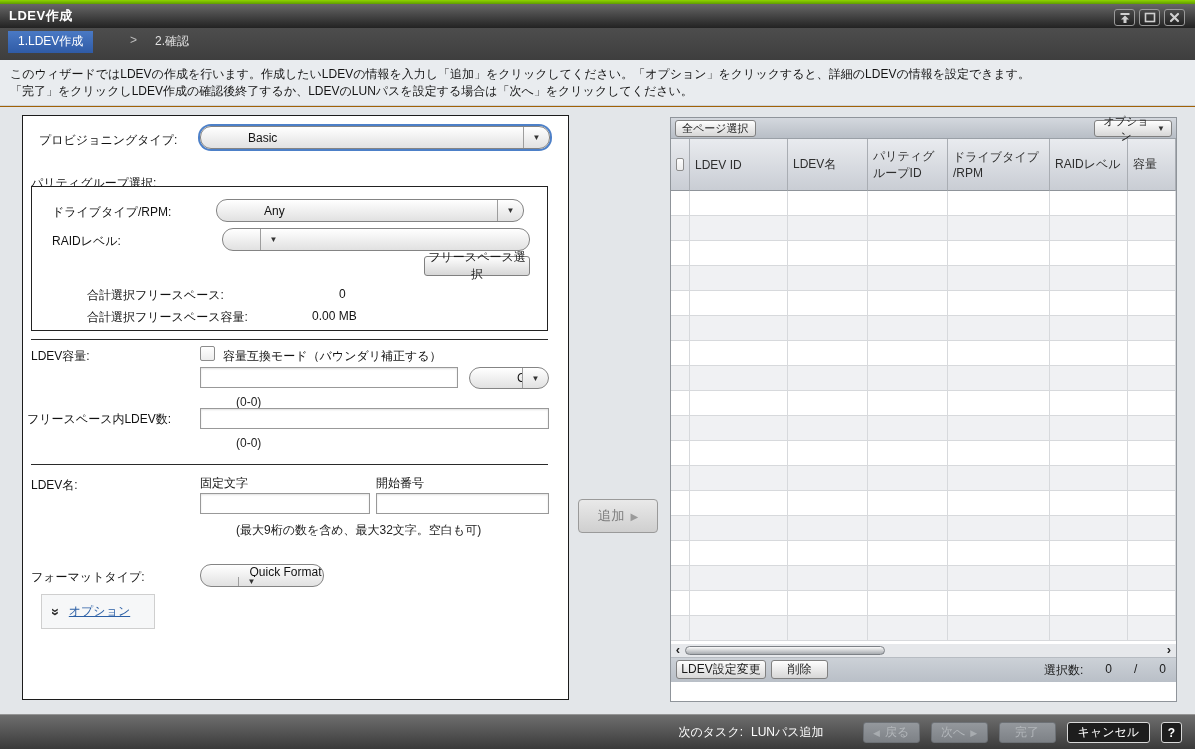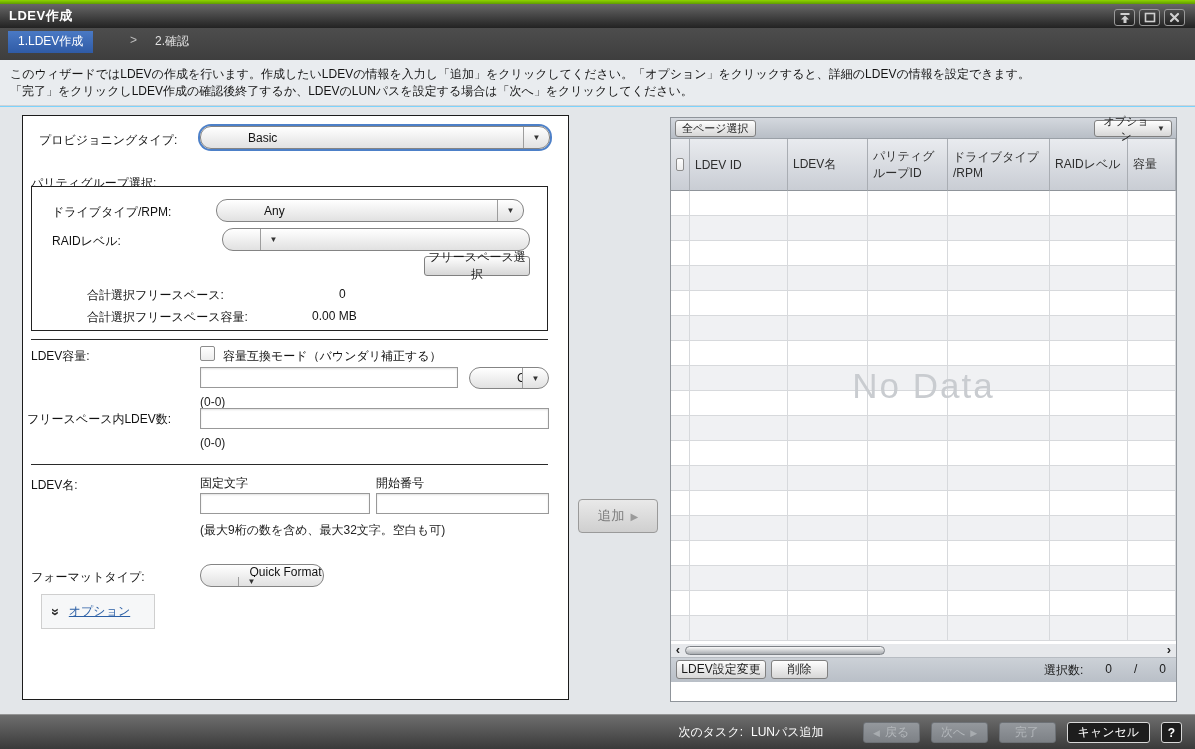--- a/index.html
+++ b/index.html
@@ -1,21 +1,21 @@
 <!DOCTYPE html>
 <html><head>
 <meta charset="utf-8">
 <style>
   * { margin:0; padding:0; box-sizing:border-box; }
   html,body { width:1195px; height:749px; }
   body {
     font-family:"Liberation Sans","DejaVu Sans",sans-serif;
     font-size:12px; color:#1a1a1a; background:#e3e6e9; overflow:hidden;
   }
-  #window { position:relative; width:1195px; height:749px; background:#7dd3fc; }
+  #window { position:relative; width:1195px; height:749px; background:#a16207; }
 
   
   .green-strip { position:absolute; left:0; top:0; width:100%; height:4px;
     background:linear-gradient(#8fd400,#5f9c00); }
   .titlebar { position:absolute; left:0; top:4px; width:100%; height:24px;
     background:linear-gradient(#676767,#222); display:flex; align-items:center; }
   .title-text { color:#fff; font-weight:bold; font-size:13px; padding-left:9px; letter-spacing:.5px; }
   .win-controls { position:absolute; right:10px; top:5px; display:flex; gap:4px; }
   .win-btn { width:21px; height:17px; border:1px solid #9a9a9a; border-radius:3px;
     background:linear-gradient(#4a4a4a,#222); display:flex; align-items:center; justify-content:center; cursor:pointer; }
@@ -33,21 +33,21 @@
   .instructions { position:absolute; left:0; top:60px; width:100%; height:46px;
     background:#e9ecef; border-bottom:1px solid #cfd3d7; padding:6px 10px; line-height:17px; color:#141414; }
 
   
   .content { position:absolute; left:0; top:107px; width:100%; height:607px; background:#e3e6e9; }
 
   
   .form-panel { position:absolute; left:22px; top:8px; width:547px; height:585px;
     background:#fff; border:1px solid #1c1c1c; }
   .flabel { position:absolute; color:#111; white-space:nowrap; }
-  .hint { position:absolute; color:#222; }
+  .hint { position:absolute; color:#222;margin-left:36px; }
 
   .dropdown { position:absolute; height:23px; border:1px solid #848484; border-radius:11px;
     background:linear-gradient(#ffffff,#e1e1e1); display:flex; align-items:center; cursor:pointer;padding-left:37px; }
   .dropdown .dd-text { flex:1; padding-left:10px; color:#111; overflow:hidden; white-space:nowrap; }
   .dropdown .dd-arrow { width:26px; border-left:1px solid #9d9d9d; align-self:stretch;
     display:flex; align-items:center; justify-content:center; color:#333; font-size:8px; }
   .dropdown.focused { box-shadow:0 0 0 2px #4d80c8; }
 
   .groupbox { position:absolute; left:8px; top:70px; width:517px; height:145px;
     border:1px solid #222; background:#fff; }
@@ -417,21 +417,20 @@
           </div>
           <div class="trow alt">
             <div class="tcell col-check"></div>
             <div class="tcell col-0"></div>
             <div class="tcell col-1"></div>
             <div class="tcell col-2"></div>
             <div class="tcell col-3"></div>
             <div class="tcell col-4"></div>
             <div class="tcell col-5"></div>
           </div>
-          <div class="no-data">No Data</div>
       </div>
 
       <div class="hscroll">
         <span class="hs-arrow" style="left:1px;">‹</span>
         <div class="hs-thumb"></div>
         <span class="hs-arrow" style="right:1px;">›</span>
       </div>
 
       <div class="sel-footer">
         <button class="btn" style="left:5px; width:90px;">LDEV設定変更</button>

